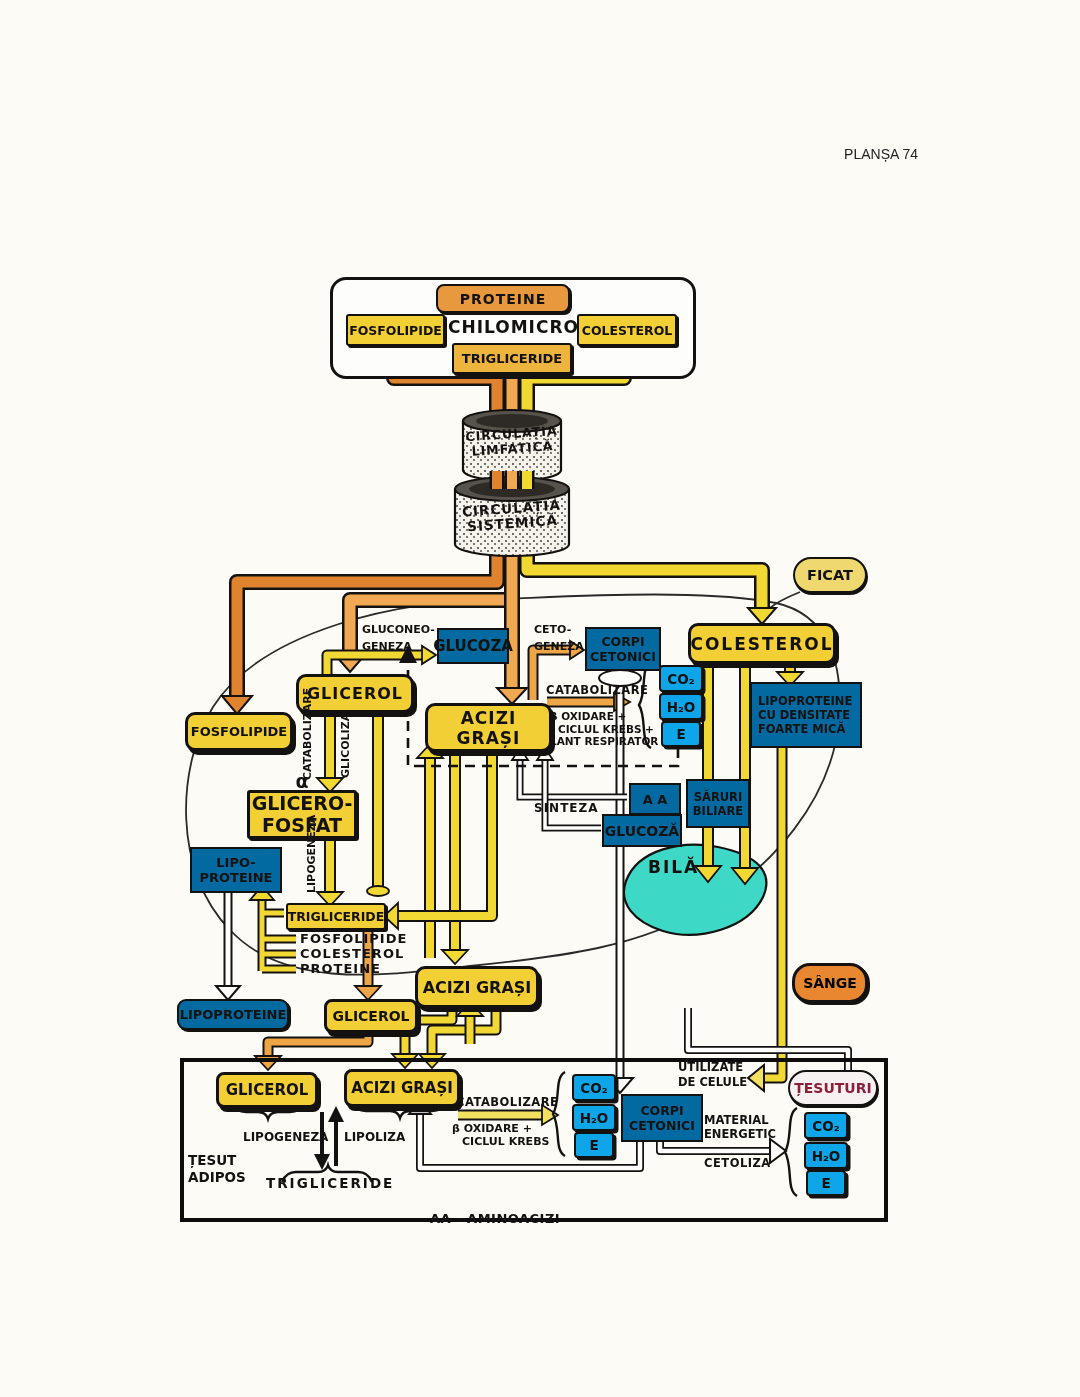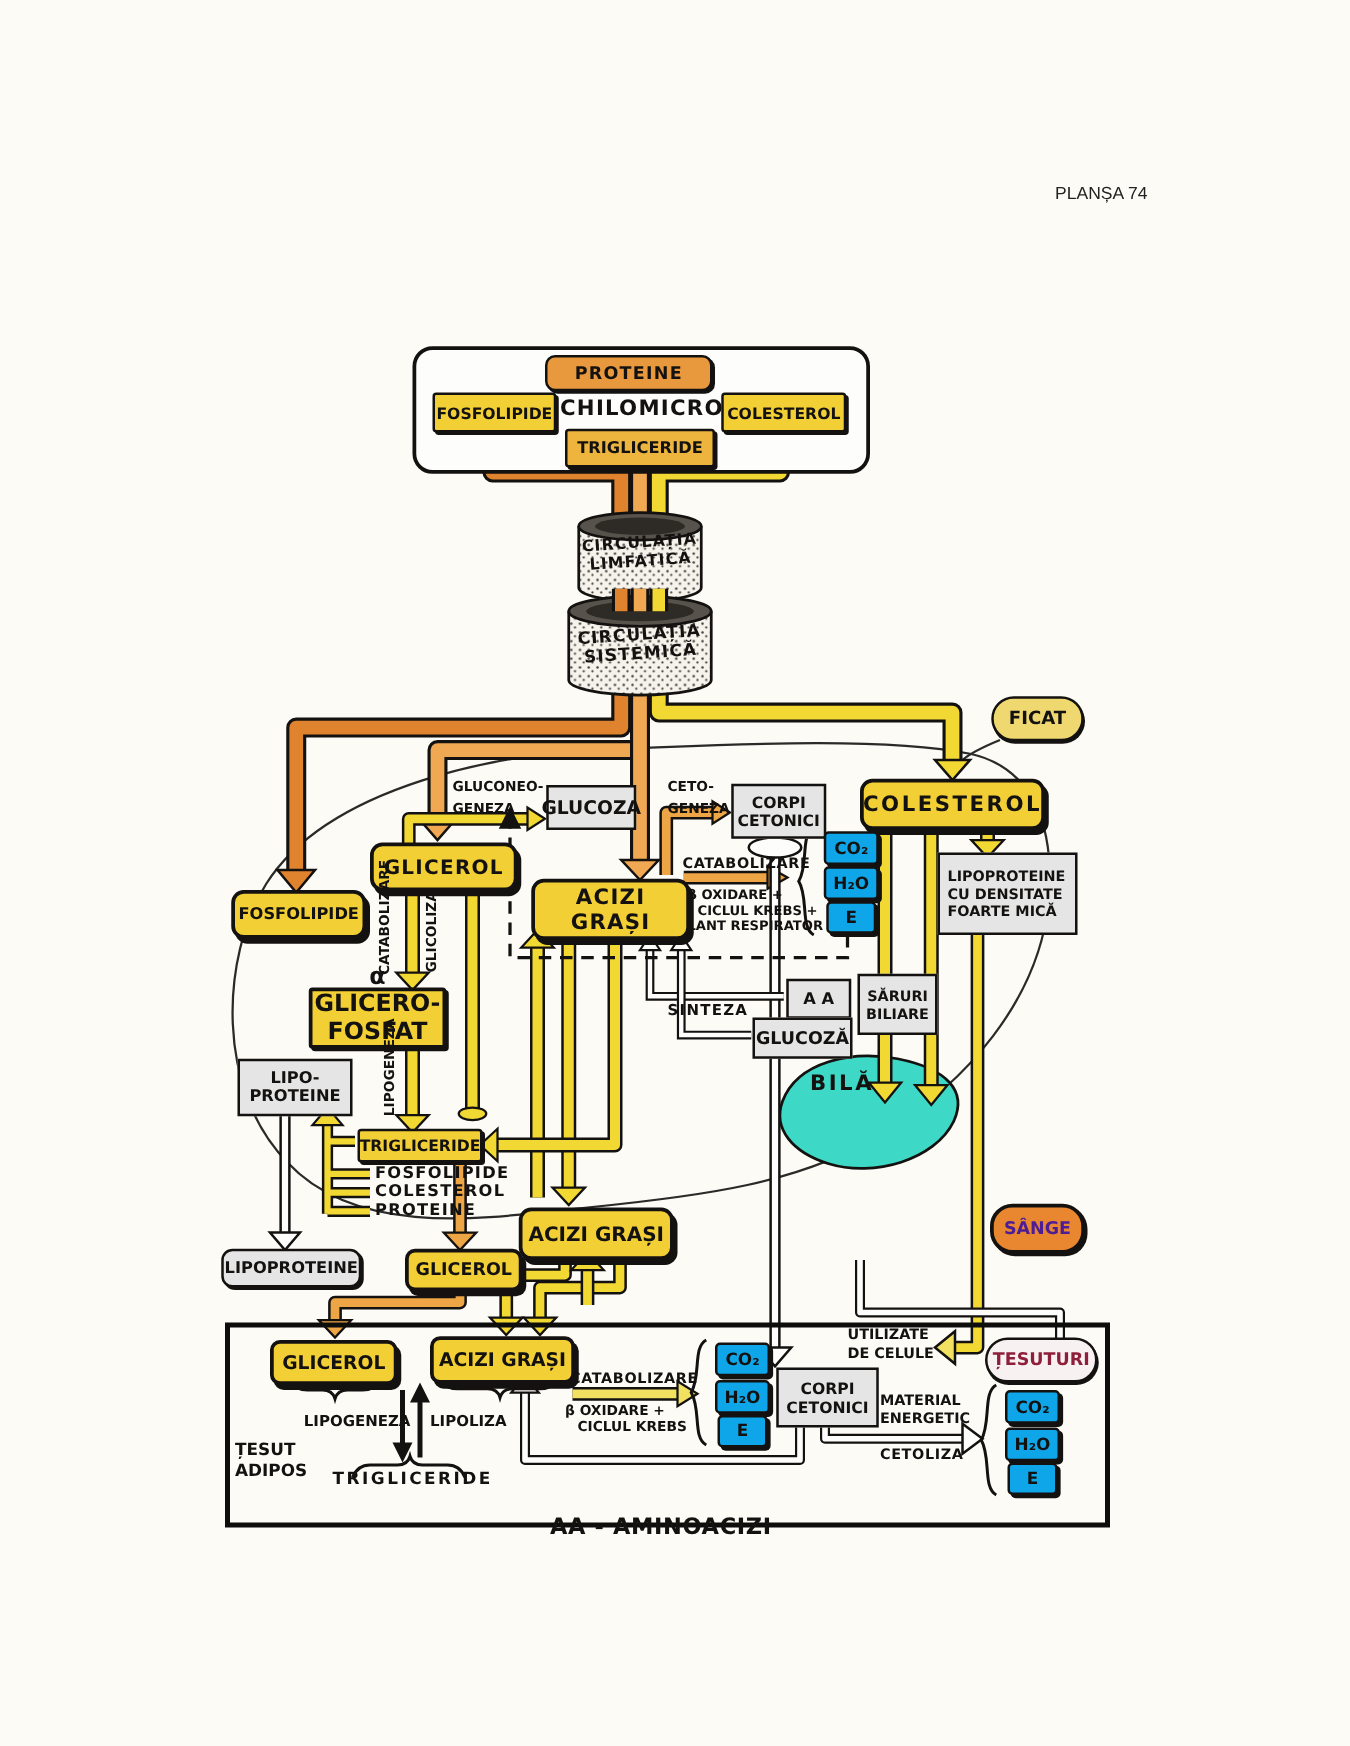--- a/index.html
+++ b/index.html
@@ -11,21 +11,21 @@
          letter-spacing:.5px;text-align:center;line-height:43px;color:#121212;}
   .plansa{font-family:"Liberation Sans",sans-serif;font-size:14px;color:#222;}
   .yround{background:#f2cf35;border:3px solid #141210;border-radius:10px;
           box-shadow:3px 4px 0 #141210;display:flex;align-items:center;justify-content:center;
           font-weight:bold;text-align:center;}
   .ybox{background:#f2cf35;border:2.5px solid #141210;border-radius:3px;
         box-shadow:2px 2px 0 #141210;display:flex;align-items:center;justify-content:center;
         font-weight:bold;text-align:center;}
   .obox{background:#e8983d;}
   .o2box{background:#edb43e;}
-  .wbox{background:#e5e5e5;border:2.3px solid #141210;display:flex;flex-direction:column;
+  .wbox{background:#0369a1;border:2.3px solid #141210;display:flex;flex-direction:column;
         align-items:center;justify-content:center;font-weight:bold;text-align:center;}
   .wround{border-radius:9px;box-shadow:2px 2px 0 #141210;}
   .gas{background:#0ea5e9;border:2.3px solid #141210;border-radius:4px;
        box-shadow:2.5px 2.5px 0 #141210;display:flex;align-items:center;justify-content:center;
        font-weight:bold;font-size:13.5px;}
   .lbl{position:absolute;font-weight:bold;line-height:1.15;}
   .vert{transform-origin:0 0;transform:rotate(-90deg);white-space:nowrap;}
   .pill{border-radius:18px;}
   .cyl-lbl{font-weight:bold;font-size:12.5px;text-align:center;letter-spacing:1px;
            transform:rotate(-4deg);line-height:15px;}
@@ -310,21 +310,21 @@
 <div class="abs lbl" style="left:648px;top:858px;font-size:17px;letter-spacing:2px;">BILĂ</div>
 
 <div class="abs ybox" style="left:286px;top:903px;width:96px;height:23px;font-size:12.5px;">TRIGLICERIDE</div>
 <div class="abs lbl" style="left:300px;top:932px;font-size:13px;letter-spacing:1px;">FOSFOLIPIDE</div>
 <div class="abs lbl" style="left:300px;top:947px;font-size:13px;letter-spacing:1px;">COLESTEROL</div>
 <div class="abs lbl" style="left:300px;top:962px;font-size:13px;letter-spacing:1px;">PROTEINE</div>
 
 <div class="abs wbox wround" style="left:177px;top:999px;width:108px;height:27px;font-size:13px;">LIPOPROTEINE</div>
 <div class="abs yround" style="left:324px;top:999px;width:88px;height:28px;font-size:14px;border-radius:8px;">GLICEROL</div>
 <div class="abs yround" style="left:415px;top:966px;width:118px;height:36px;font-size:16px;">ACIZI  GRAȘI</div>
-<div class="abs ybox pill" style="left:792px;top:963px;width:70px;height:34px;font-size:14px;background:#e8872f;color:#4c1d95;border-width:3px;">SÂNGE</div>
+<div class="abs ybox pill" style="left:792px;top:963px;width:70px;height:34px;font-size:14px;background:#e8872f;color:#000000;border-width:3px;">SÂNGE</div>
 
 <div class="abs" style="left:180px;top:1058px;width:700px;height:156px;border:4px solid #0d0d0c;"></div>
 <div class="abs yround" style="left:216px;top:1072px;width:96px;height:30px;font-size:15px;border-radius:8px;">GLICEROL</div>
 <div class="abs yround" style="left:344px;top:1069px;width:110px;height:32px;font-size:15px;border-radius:8px;">ACIZI GRAȘI</div>
 <div class="abs lbl" style="left:456px;top:1096px;font-size:11.5px;letter-spacing:.5px;">CATABOLIZARE</div>
 <div class="abs lbl" style="left:452px;top:1122px;font-size:11px;line-height:13px;">
   <div>β OXIDARE +</div>
   <div style="padding-left:10px;text-align:right;">CICLUL KREBS</div>
 </div>
 <div class="abs gas" style="left:572px;top:1074px;width:40px;height:23px;">CO₂</div>
@@ -348,15 +348,15 @@
 <div class="abs wbox pill" style="left:788px;top:1070px;width:86px;height:32px;font-size:14px;color:#8e1f3a;background:#f8f1f2;box-shadow:1px 2px 0 #141210;">ȚESUTURI</div>
 <div class="abs lbl" style="left:704px;top:1113px;font-size:11.5px;line-height:14px;">
   <div>MATERIAL</div>
   <div>ENERGETIC</div>
 </div>
 <div class="abs lbl" style="left:704px;top:1157px;font-size:11.5px;letter-spacing:.5px;">CETOLIZA</div>
 <div class="abs gas" style="left:804px;top:1112px;width:40px;height:23px;">CO₂</div>
 <div class="abs gas" style="left:804px;top:1142px;width:40px;height:23px;">H₂O</div>
 <div class="abs gas" style="left:806px;top:1170px;width:36px;height:22px;">E</div>
 
-<div class="abs lbl" style="left:440px;top:1212px;font-size:18px;letter-spacing:.5px;">AA - AMINOACIZI</div>
+<div class="abs lbl" style="left:430px;top:1212px;font-size:13px;letter-spacing:.5px;">AA - AMINOACIZI</div>
 
 </div>
 
 </body></html>

